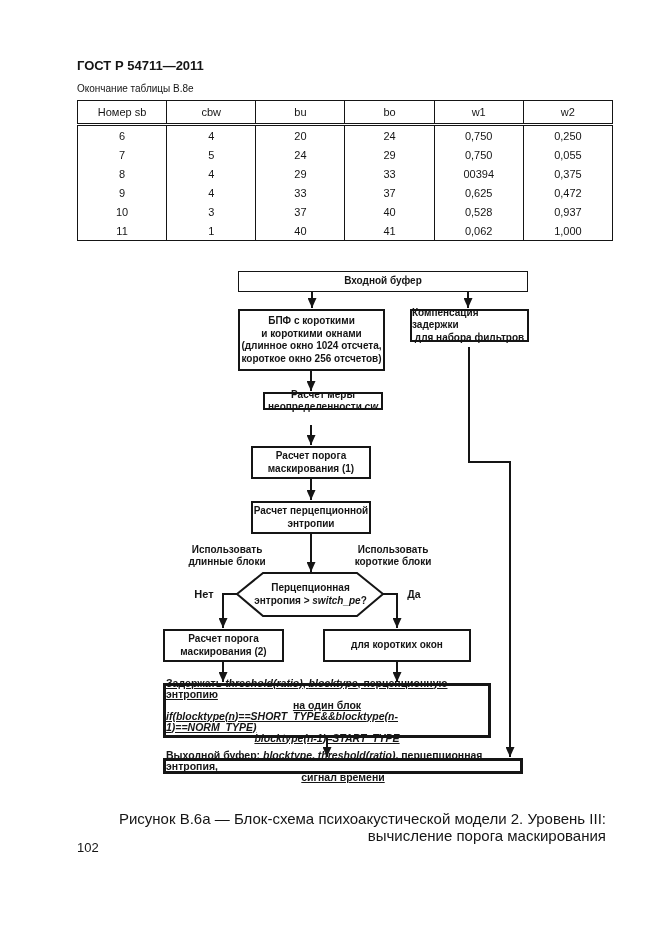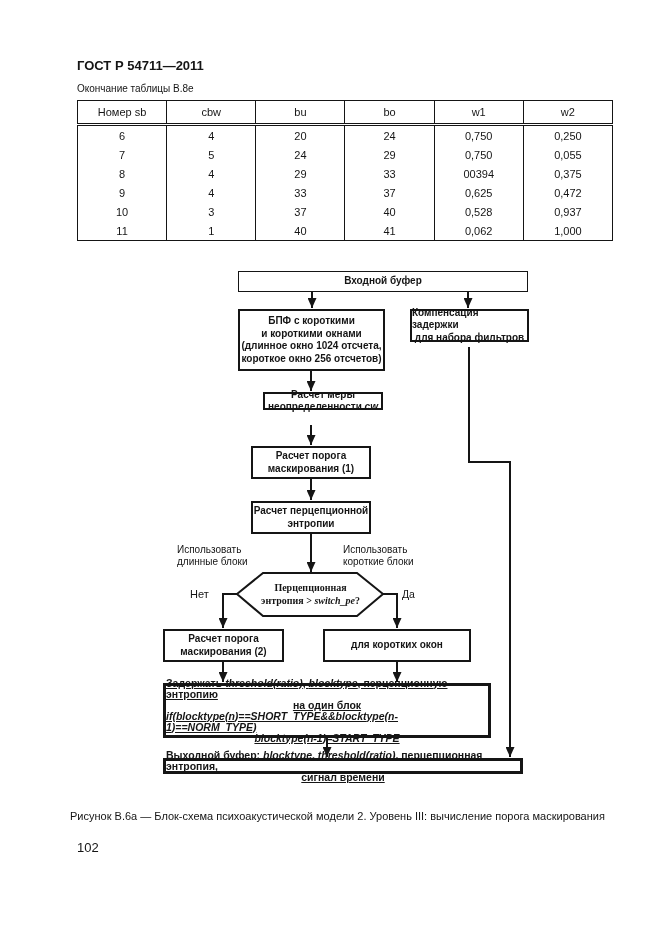--- a/index.html
+++ b/index.html
@@ -21,26 +21,26 @@
   table.data td{height:19px;}
   .fc-svg{position:absolute;left:0;top:0;width:661px;height:935px;pointer-events:none;}
   .fbox{
     position:absolute;box-sizing:border-box;border:2px solid #151515;background:#ffffff;
     display:flex;flex-direction:column;align-items:center;justify-content:center;
     text-align:left;font-weight:bold;font-size:10px;line-height:12.5px;
   }
   .fbox.thin{border-width:1.5px;}
   .fbox.thick{border-width:3px;line-height:11px;text-decoration:underline;}
   .flabel{
-    position:absolute;font-weight:normal;font-size:10px;line-height:12px;
+    position:absolute;text-align:center;font-weight:bold;font-size:10px;line-height:12px;
   }
   .hex-text{
     position:absolute;text-align:center;font-weight:bold;font-size:10px;line-height:13px;
   }
-  .figure-caption{position:absolute;left:70px;top:810px;width:536px;text-align:left;font-size:11px;}
+  .figure-caption{position:absolute;left:70px;top:810px;width:536px;text-align:right;font-size:15px;}
   .page-number{position:absolute;left:77px;top:840px;font-size:13px;text-align:center;}
   i{font-style:italic;}
 </style>
 </head>
 <body>
 
 <div class="page">
 
   <div class="doc-header">ГОСТ Р 54711—2011</div>
   <div class="table-caption">Окончание таблицы В.8е</div>
@@ -165,21 +165,21 @@
   <div class="flabel" style="left:177px;top:544px;width:100px;">
     <span>Использовать</span><br>
     <span>длинные блоки</span>
   </div>
 
   <div class="flabel" style="left:343px;top:544px;width:100px;">
     <span>Использовать</span><br>
     <span>короткие блоки</span>
   </div>
 
-  <div class="hex-text" style="left:248px;top:581px;width:125px;font-family:Liberation Serif, serif;">
+  <div class="hex-text" style="left:248px;top:581px;width:125px;">
     <span>Перцепционная</span><br>
     <span><span>энтропия &gt; </span><i>switch_pe</i><span>?</span></span>
   </div>
 
   <div class="flabel" style="left:190px;top:588px;width:28px;font-size:11px;">Нет</div>
   <div class="flabel" style="left:402px;top:588px;width:24px;font-size:10.5px;">Да</div>
 
   <div class="fbox" style="left:163px;top:629px;width:121px;height:33px;">
     <span>Расчет порога</span>
     <span>маскирования (2)</span>

